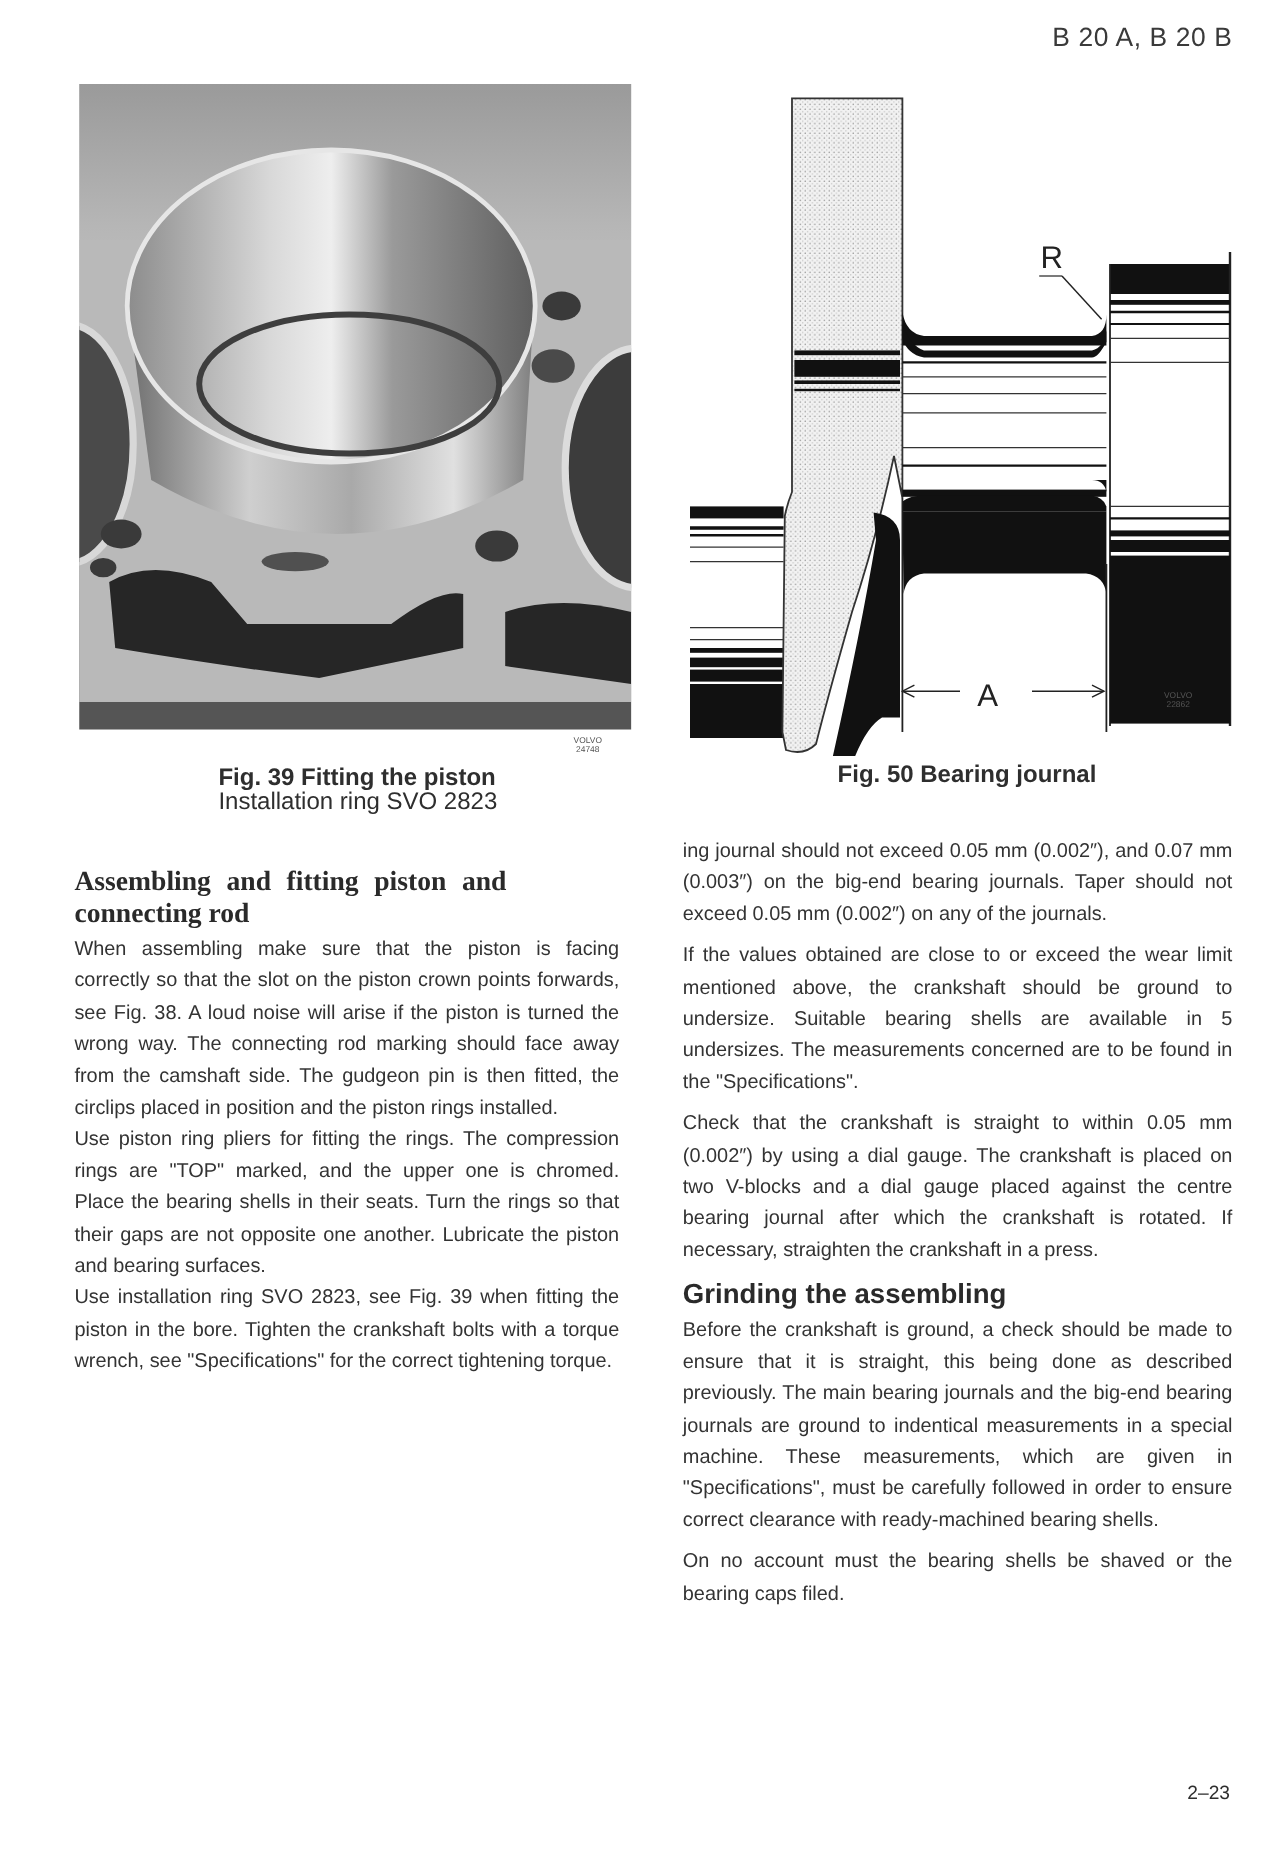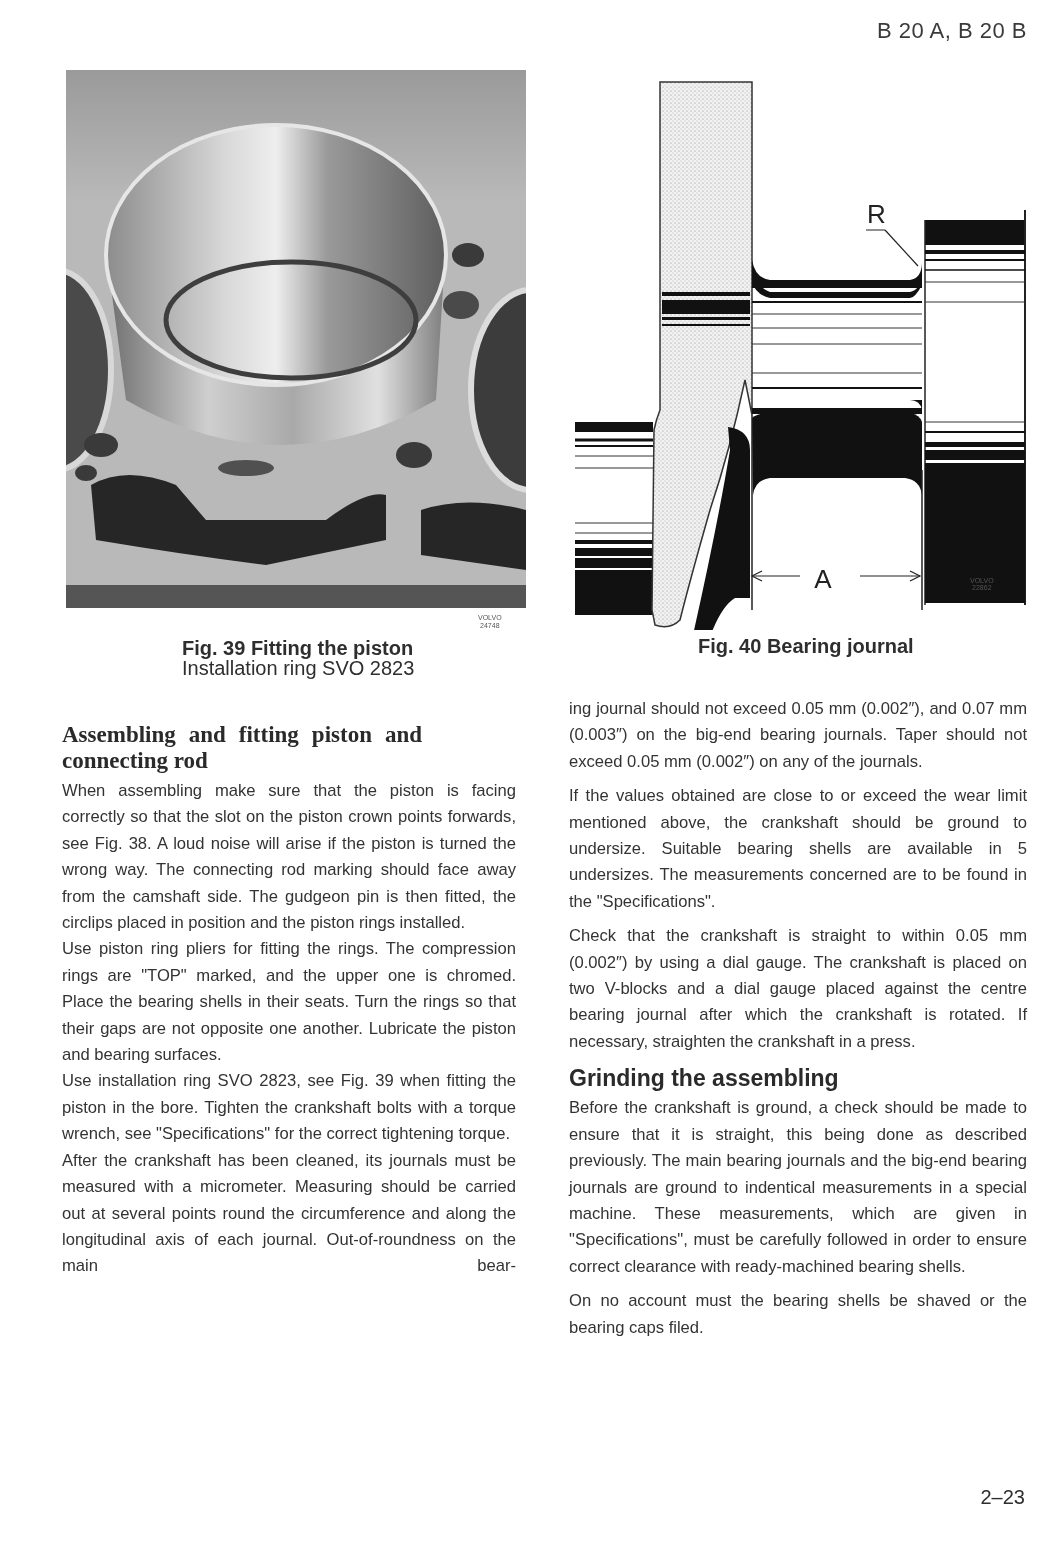--- a/index.html
+++ b/index.html
@@ -25,21 +25,21 @@
 
   .col { position: absolute; font-size: 16.6px; line-height: 26.4px; color: #333; text-align: justify; }
   .col-left { left: 62px; top: 722px; width: 454px; }
   .col-right { left: 569px; top: 696px; width: 458px; }
   .col p { margin: 0; text-align-last: left; }
   .col p.gap { margin-top: 8px; }
   h2 { font-size: 23px; line-height: 26px; font-weight: bold; color: #2a2a2a; margin: 0 0 4px 0; }
   h2.big { font-size: 23px; margin-top: 22px; letter-spacing: 0.3px; }
   h2.mid { margin-top: 10px; }
 
-  .page-no { position: absolute; right: 32px; top: 1486px; font-size: 20px; color: #2e2e2e; }
+  .page-no { position: absolute; right: 32px; top: 1486px; font-size: 16px; color: #2e2e2e; }
 </style>
 </head>
 <body>
 
 <div class="header">B 20 A, B 20 B</div>
 
 <div class="photo">
   <svg width="460" height="538" viewBox="0 0 460 538" xmlns="http://www.w3.org/2000/svg">
     <defs>
       <linearGradient id="ringOuter" x1="0" x2="1" y1="0" y2="0">
@@ -160,29 +160,28 @@
     <polyline points="340,501 350,506 340,511" fill="none" stroke="#222" stroke-width="1.2"></polyline>
     <text x="253" y="518" font-family="Liberation Sans, sans-serif" font-size="26" fill="#222" text-anchor="middle">A</text>
   </svg>
 </div>
 <div class="draw-code">
   <div>VOLVO</div>
   <div>22862</div>
 </div>
 
 <div class="caption cap40">
-  <div class="title">Fig. 40  Bearing journal</div>
+  <div class="title">Fig. 50  Bearing journal</div>
 </div>
 
 <div class="col col-left">
   <h2 style="width:360px;font-family:Liberation Serif, serif;">Assembling and fitting piston and connecting rod</h2>
   <p>When assembling make sure that the piston is facing correctly so that the slot on the piston crown points forwards, see Fig. 38. A loud noise will arise if the piston is turned the wrong way. The connecting rod marking should face away from the camshaft side. The gudgeon pin is then fitted, the circlips placed in position and the piston rings installed.</p>
   <p>Use piston ring pliers for fitting the rings. The compression rings are "TOP" marked, and the upper one is chromed. Place the bearing shells in their seats. Turn the rings so that their gaps are not opposite one another. Lubricate the piston and bearing surfaces.</p>
   <p>Use installation ring SVO 2823, see Fig. 39 when fitting the piston in the bore. Tighten the crankshaft bolts with a torque wrench, see "Specifications" for the correct tightening torque.</p>
-  <p style="text-align-last: justify;">After the crankshaft has been cleaned, its journals must be measured with a micrometer. Measuring should be carried out at several points round the circumference and along the longitudinal axis of each journal. Out-of-roundness on the main bear-</p>
 </div>
 
 <div class="col col-right">
   <p>ing journal should not exceed 0.05 mm (0.002″), and 0.07 mm (0.003″) on the big-end bearing journals. Taper should not exceed 0.05 mm (0.002″) on any of the journals.</p>
   <p class="gap">If the values obtained are close to or exceed the wear limit mentioned above, the crankshaft should be ground to undersize. Suitable bearing shells are available in 5 undersizes. The measurements concerned are to be found in the "Specifications".</p>
   <p class="gap">Check that the crankshaft is straight to within 0.05 mm (0.002″) by using a dial gauge. The crankshaft is placed on two V-blocks and a dial gauge placed against the centre bearing journal after which the crankshaft is rotated. If necessary, straighten the crankshaft in a press.</p>
   <h2 class="mid">Grinding the assembling</h2>
   <p>Before the crankshaft is ground, a check should be made to ensure that it is straight, this being done as described previously. The main bearing journals and the big-end bearing journals are ground to indentical measurements in a special machine. These measurements, which are given in "Specifications", must be carefully followed in order to ensure correct clearance with ready-machined bearing shells.</p>
   <p class="gap">On no account must the bearing shells be shaved or the bearing caps filed.</p>
 </div>

